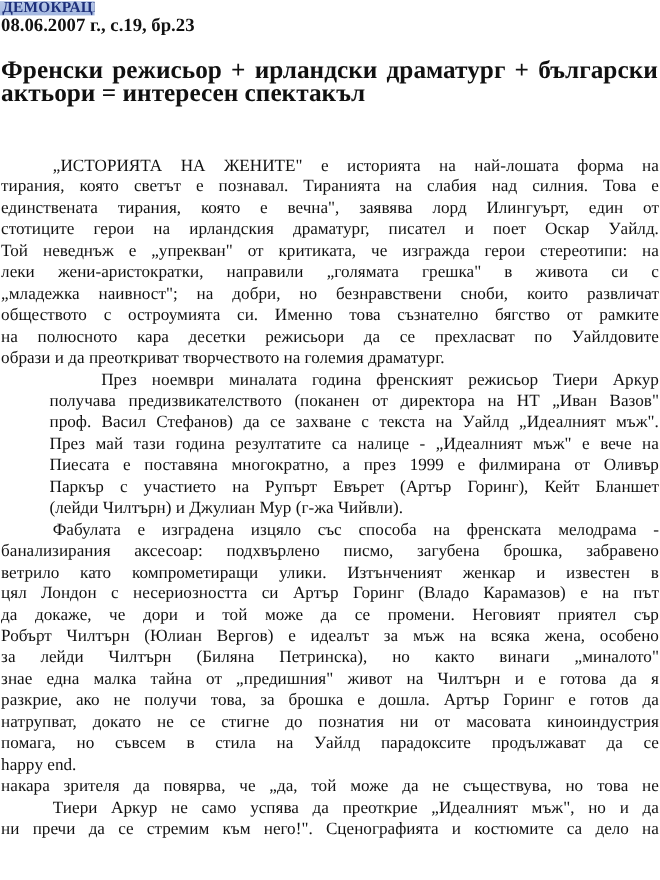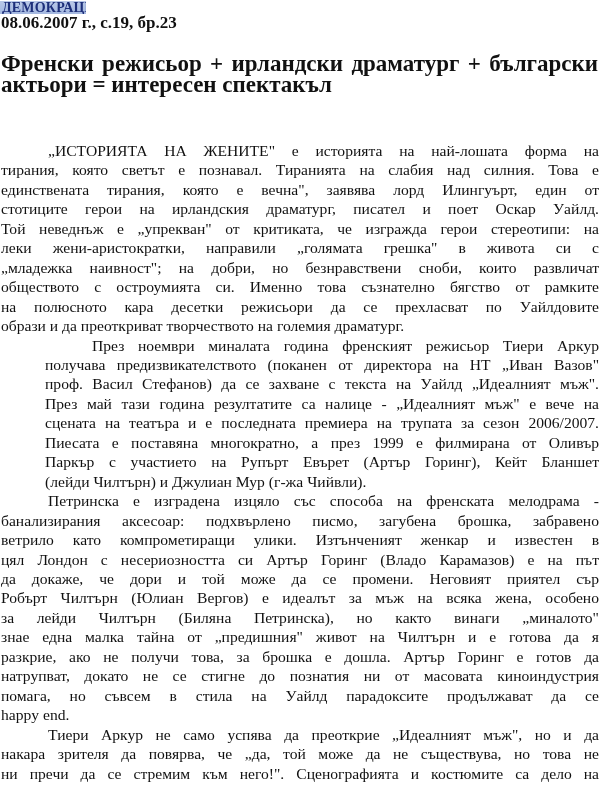--- a/index.html
+++ b/index.html
@@ -49,37 +49,36 @@
       <span class="line">„младежка наивност"; на добри, но безнравствени сноби, които развличат</span>
       <span class="line">обществото с остроумията си. Именно това съзнателно бягство от рамките</span>
       <span class="line">на полюсното кара десетки режисьори да се прехласват по Уайлдовите</span>
       <span class="line" style="text-align-last: left;">образи и да преоткриват творчеството на големия драматург.</span>
     </p>
     <p style="text-indent: 0px; margin-left: 44px;">
       <span class="line" style="text-indent: 47px;">През ноември миналата година френският режисьор Тиери Аркур</span>
       <span class="line">получава предизвикателството (поканен от директора на НТ „Иван Вазов"</span>
       <span class="line">проф. Васил Стефанов) да се захване с текста на Уайлд „Идеалният мъж".</span>
       <span class="line">През май тази година резултатите са налице - „Идеалният мъж" е вече на</span>
-      <span class="line">сцената на театъра и е последната премиера на трупата за сезон 2006/2007.</span>
       <span class="line">Пиесата е поставяна многократно, а през 1999 е филмирана от Оливър</span>
       <span class="line">Паркър с участието на Рупърт Евърет (Артър Горинг), Кейт Бланшет</span>
       <span class="line" style="text-align-last: left;">(лейди Чилтърн) и Джулиан Мур (г-жа Чийвли).</span>
     </p>
     <p style="text-indent: 0px;">
-      <span class="line" style="text-indent: 47px;">Петринска е изградена изцяло със способа на френската мелодрама -</span>
+      <span class="line" style="text-indent: 47px;">Фабулата е изградена изцяло със способа на френската мелодрама -</span>
       <span class="line">банализирания аксесоар: подхвърлено писмо, загубена брошка, забравено</span>
       <span class="line">ветрило като компрометиращи улики. Изтънченият женкар и известен в</span>
       <span class="line">цял Лондон с несериозността си Артър Горинг (Владо Карамазов) е на път</span>
       <span class="line">да докаже, че дори и той може да се промени. Неговият приятел сър</span>
       <span class="line">Робърт Чилтърн (Юлиан Вергов) е идеалът за мъж на всяка жена, особено</span>
       <span class="line">за лейди Чилтърн (Биляна Петринска), но както винаги „миналото"</span>
       <span class="line">знае една малка тайна от „предишния" живот на Чилтърн и е готова да я</span>
       <span class="line">разкрие, ако не получи това, за брошка е дошла. Артър Горинг е готов да</span>
       <span class="line">натрупват, докато не се стигне до познатия ни от масовата киноиндустрия</span>
       <span class="line">помага, но съвсем в стила на Уайлд парадоксите продължават да се</span>
       <span class="line" style="text-align-last: left;">happy end.</span>
     </p>
     <p style="text-indent: 0px;">
+      <span class="line">накара зрителя да повярва, че „да, той може да не съществува, но това не</span>
       <span class="line" style="text-indent: 47px;">Тиери Аркур не само успява да преоткрие „Идеалният мъж", но и да</span>
-      <span class="line">накара зрителя да повярва, че „да, той може да не съществува, но това не</span>
       <span class="line">ни пречи да се стремим към него!". Сценографията и костюмите са дело на</span>
     </p>
   </div>
 
 </body></html>

